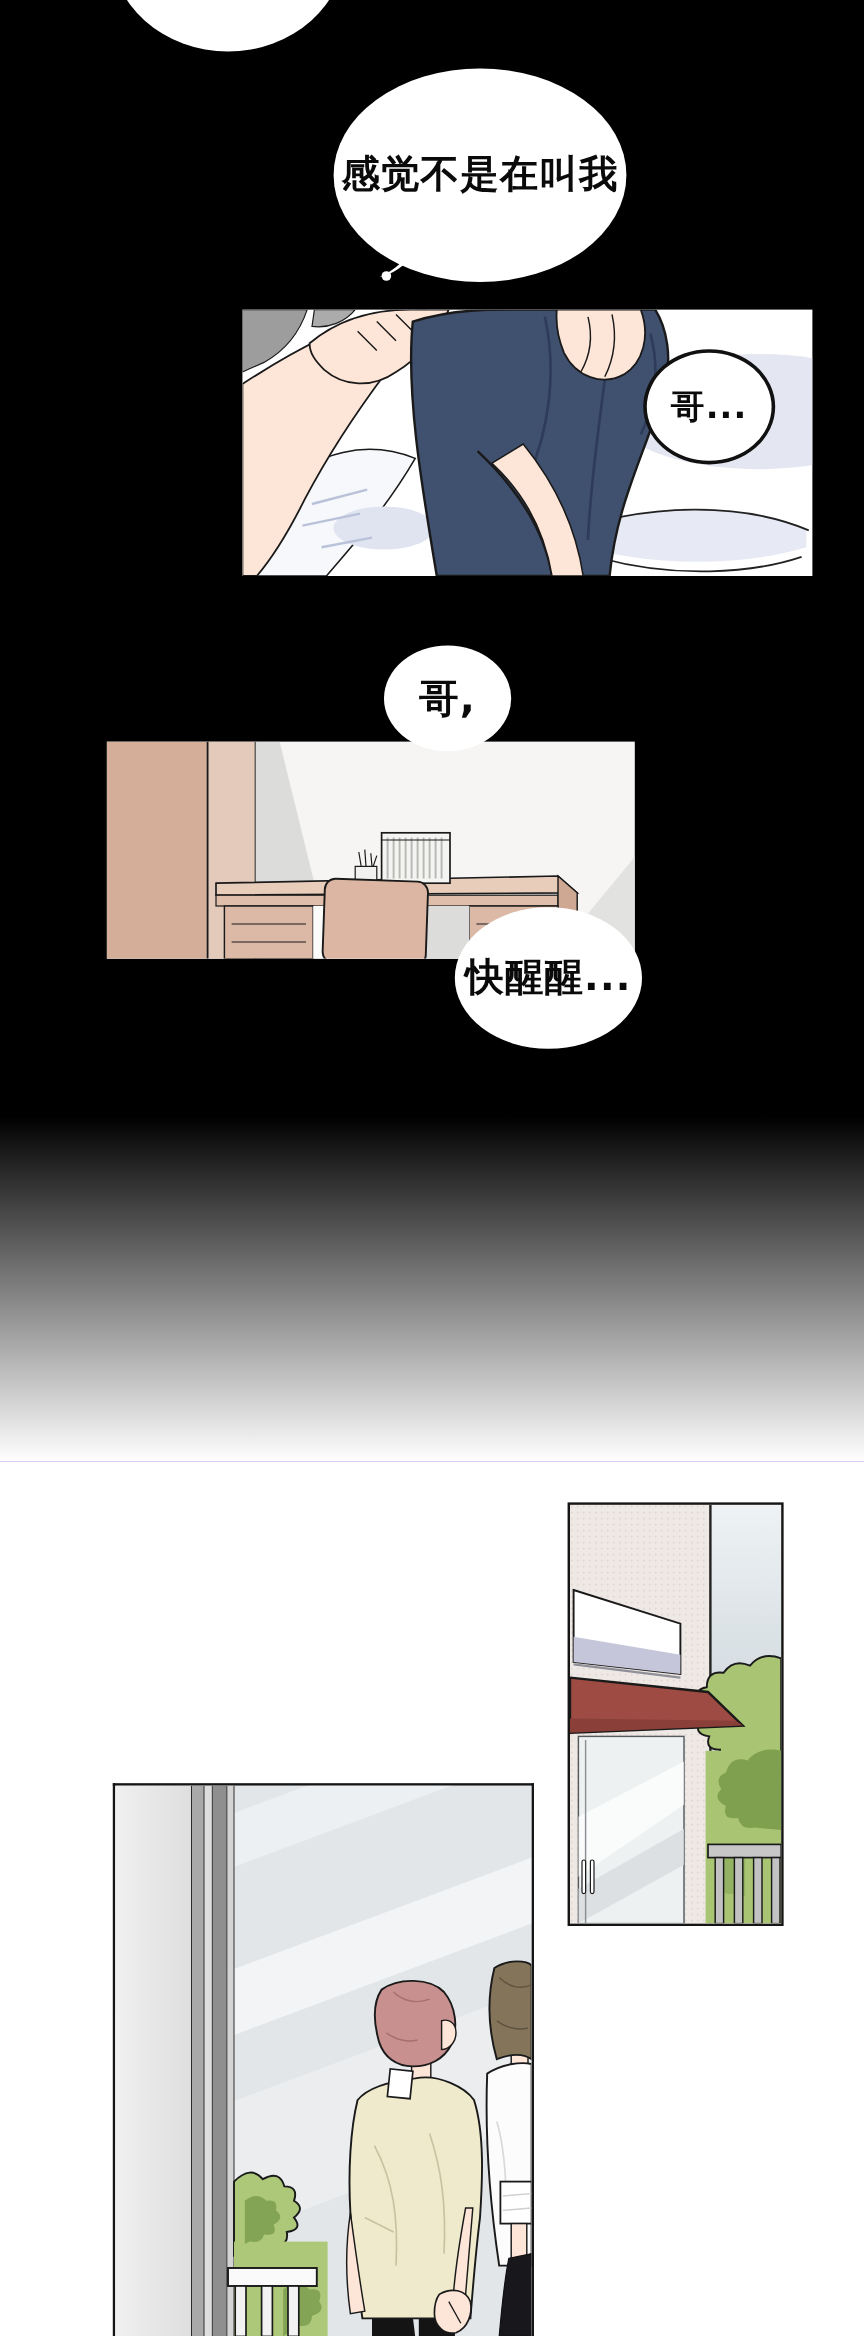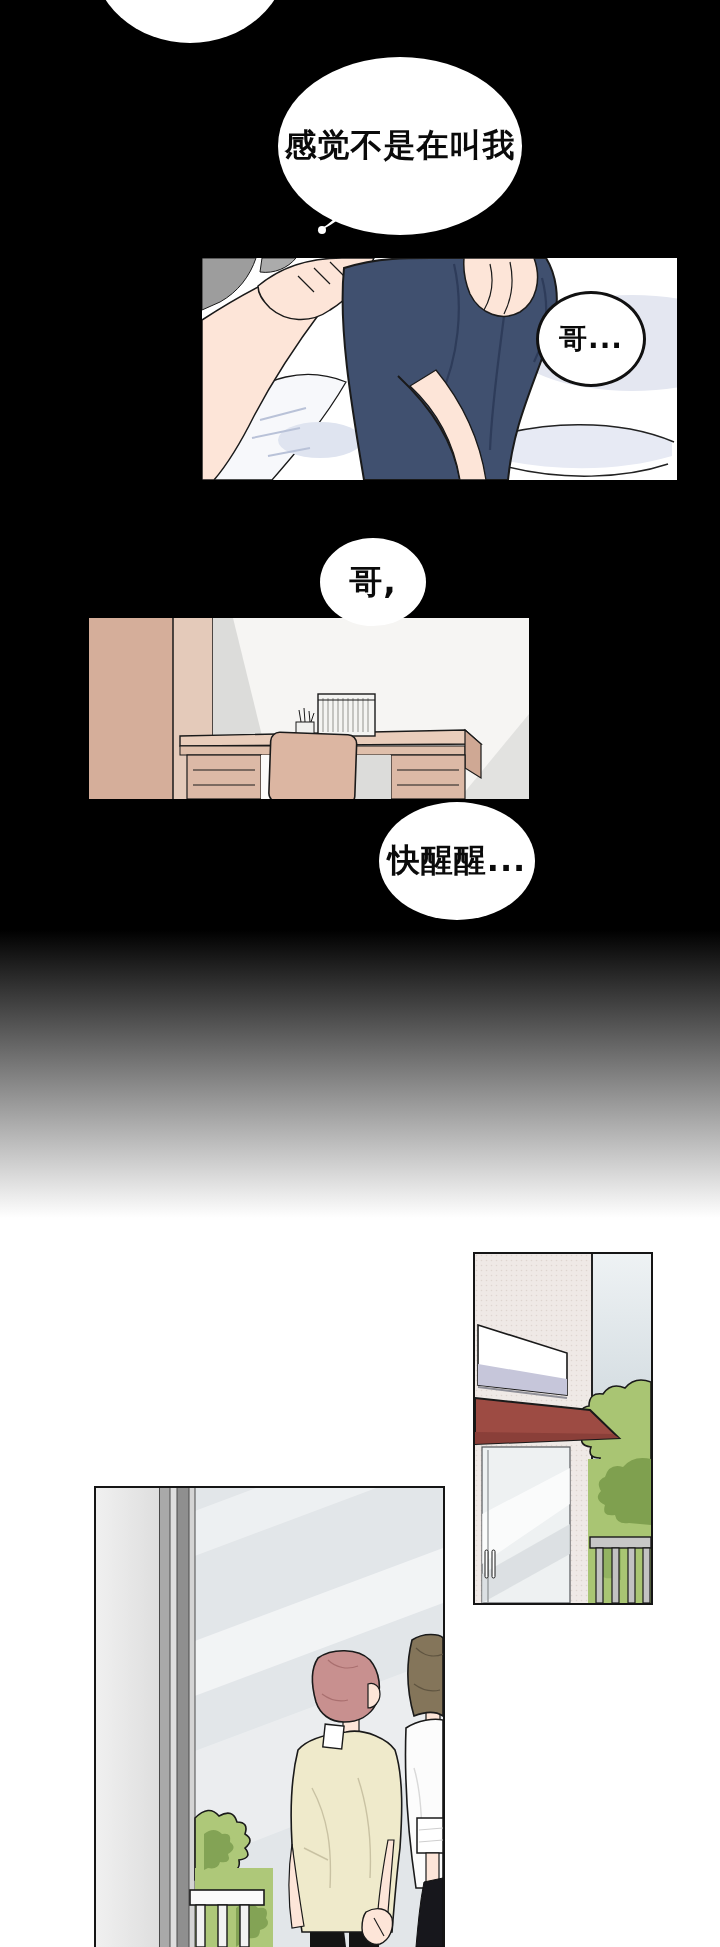--- a/index.html
+++ b/index.html
@@ -18,21 +18,21 @@
   .bubble span{color:#0a0a0a;font-weight:bold;white-space:nowrap;letter-spacing:1px;}
   .b-top{left:92px;top:-133px;width:196px;height:176px;}
   .b-main{left:278px;top:57px;width:244px;height:178px;}
   .b-main span{font-size:32px;}
   .b-tail{left:316px;top:200px;width:34px;height:32px;z-index:5;}
   .b-dot{left:318px;top:226px;width:8px;height:8px;border-radius:50%;background:#fff;z-index:5;}
   .b-ge1{left:536px;top:291px;width:104px;height:90px;border:3px solid #111;}
   .b-ge1 span{font-size:28px;}
   .b-ge2{left:320px;top:538px;width:106px;height:88px;}
   .b-ge2 span{font-size:33px;}
-  .b-kuai{left:379px;top:802px;width:156px;height:118px;}
+  .b-kuai{left:379px;top:756px;width:156px;height:118px;}
   .b-kuai span{font-size:32px;}
   
   .panel{z-index:2;overflow:hidden;}
   .p-bed{left:202px;top:258px;width:475px;height:222px;background:#fff;}
   .p-room{left:89px;top:618px;width:440px;height:181px;background:#f6f5f3;}
   .p-building{left:473px;top:1252px;width:180px;height:353px;background:#efe9e6;border:2px solid #151515;box-sizing:border-box;}
   .p-street{left:94px;top:1486px;width:351px;height:461px;background:#e2e6e9;border:2px solid #151515;border-bottom:none;box-sizing:border-box;}
   svg{display:block;}
 </style>
 </head>

